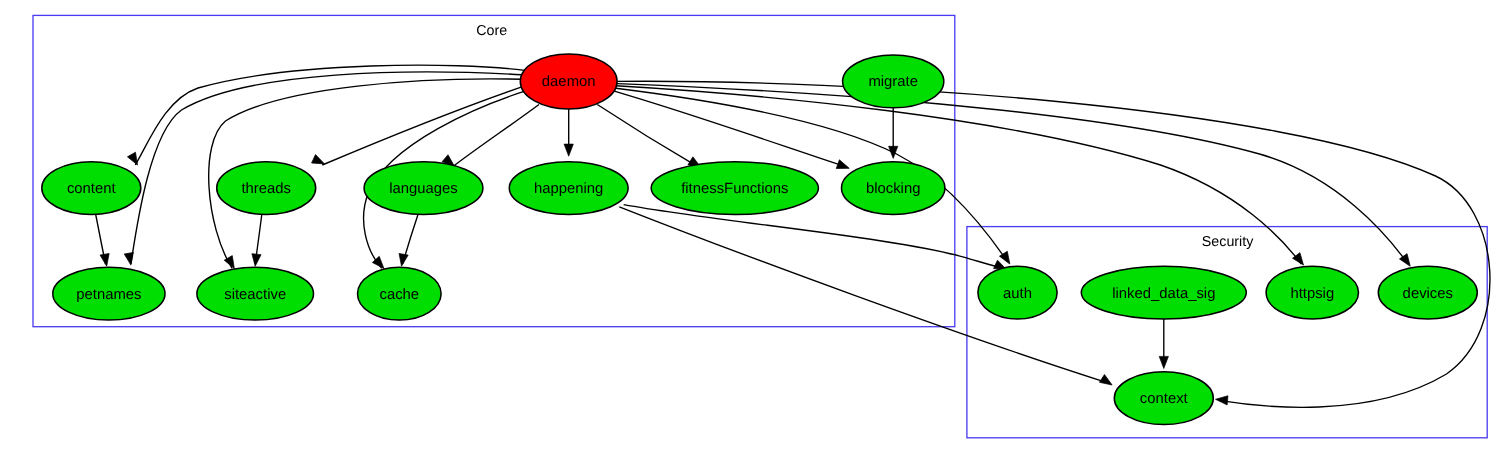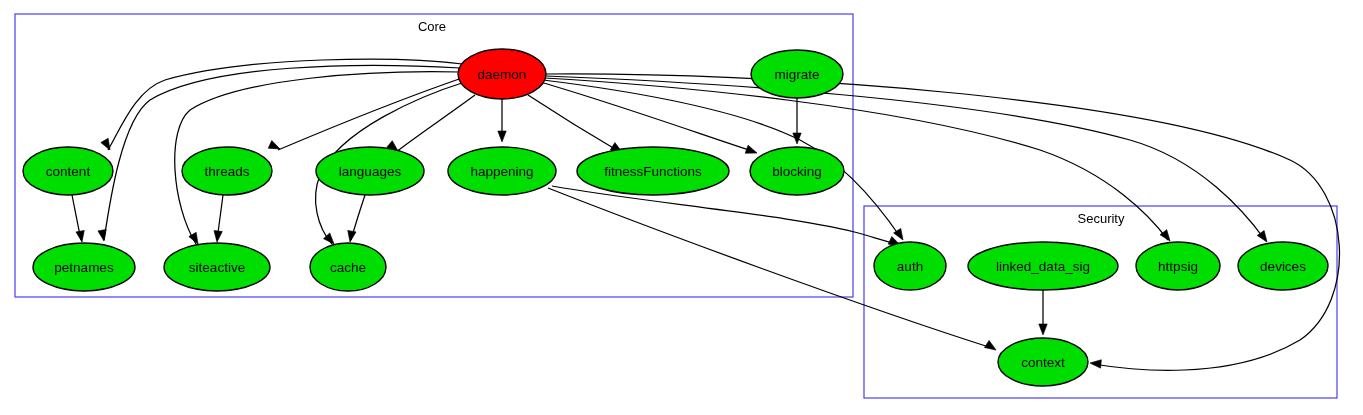--- a/index.html
+++ b/index.html
@@ -10,20 +10,21 @@
   body {
     width: 1363px;
     height: 415px;
     overflow: hidden;
     font-family: "Liberation Sans", sans-serif;
   }
   #graph-root {
     position: relative;
     width: 1086px;
     height: 415px;
+    margin-left: 15px;
   }
   svg#graph-svg {
     display: block;
     width: 1363px;
     height: 415px;
   }
   .cluster-box {
     fill: none;
     stroke: #4a3cf0;
     stroke-width: 1.2;

